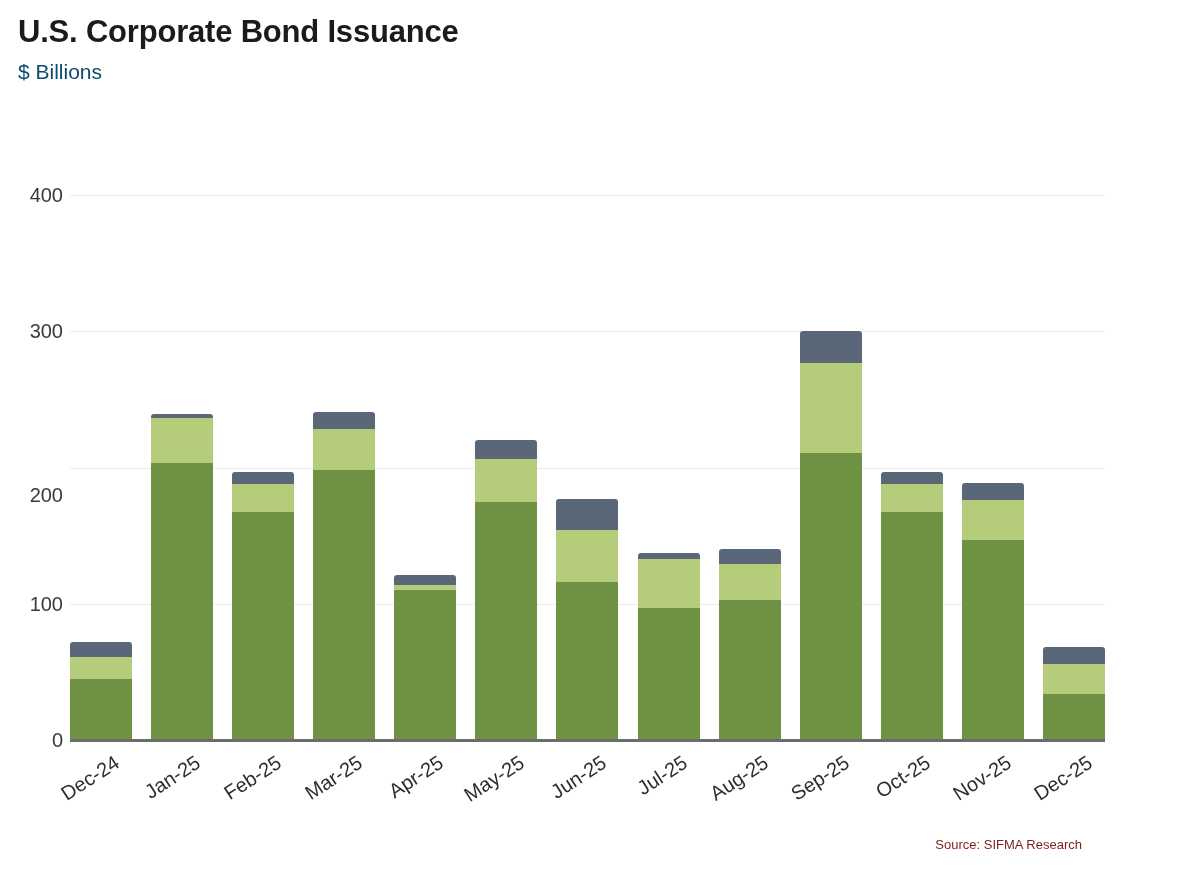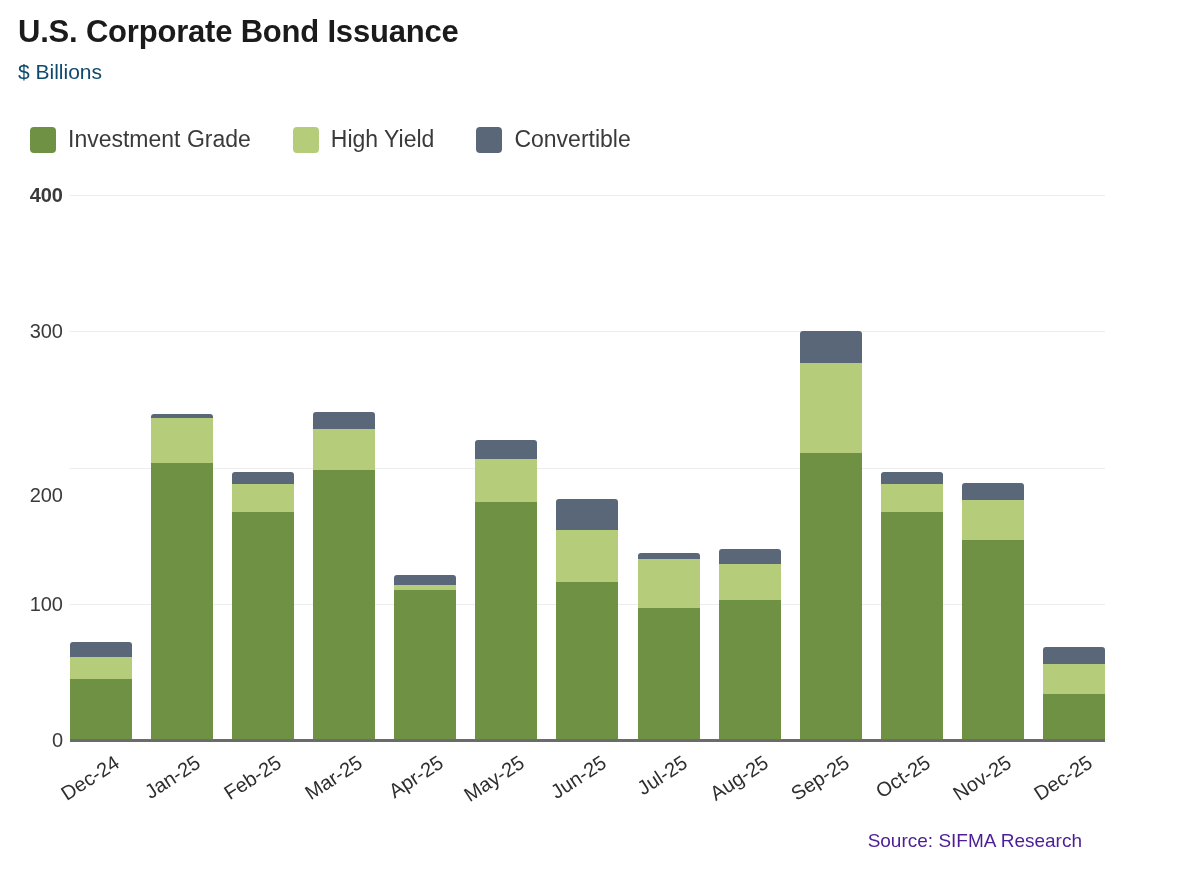--- a/index.html
+++ b/index.html
@@ -70,59 +70,45 @@
     position:absolute;
     font-size:20px;color:#2e2e2e;
     transform:rotate(-33deg);
     transform-origin:right top;
     white-space:nowrap;
     text-align:right;
   }
 
   .source{
     position:absolute;right:78px;bottom:18px;
-    font-size:19px;color:#4c1d95;white-space:nowrap;
+    font-size:13px;color:#7f1d1d;white-space:nowrap;
   }
 </style>
 </head>
 <body>
 
 <div class="page">
 
   <div class="title">U.S. Corporate Bond Issuance</div>
   <div class="subtitle">$ Billions</div>
 
-  <div class="legend">
-    <div class="legend-item">
-      <span class="swatch" style="background:#6f9143"></span>
-      <span class="legend-label">Investment Grade</span>
-    </div>
-    <div class="legend-item">
-      <span class="swatch" style="background:#b5cd7a"></span>
-      <span class="legend-label">High Yield</span>
-    </div>
-    <div class="legend-item">
-      <span class="swatch" style="background:#5a6779"></span>
-      <span class="legend-label">Convertible</span>
-    </div>
-  </div>
 
   <div class="plot">
     <div id="gridlines">
         <div class="grid-line" style="top: 408.75px;"></div>
         <div class="grid-line" style="top: 272.5px;"></div>
         <div class="grid-line" style="top: 136.25px;"></div>
         <div class="grid-line" style="top: 0px;"></div>
       </div>
     <div id="yticks">
         <div class="ytick" style="top: 545px;">0</div>
         <div class="ytick" style="top: 408.75px;">100</div>
         <div class="ytick" style="top: 272.5px; margin-top: 27px;">200</div>
         <div class="ytick" style="top: 136.25px;">300</div>
-        <div class="ytick" style="top: 0px; font-weight: bold;">400</div>
+        <div class="ytick" style="top: 0px;">400</div>
       </div>
     <div class="bars" id="bars">
         <div class="bar-group">
           <span class="seg seg-conv" style="height: 14.9875px; background: rgb(90, 103, 121);"></span>
           <span class="seg seg-hy" style="height: 21.8px; background: rgb(181, 205, 122);"></span>
           <span class="seg seg-ig" style="height: 61.3125px; background: rgb(111, 145, 67);"></span>
         </div>
         <div class="bar-group">
           <span class="seg seg-conv" style="height: 4.0875px; background: rgb(90, 103, 121);"></span>
           <span class="seg seg-hy" style="height: 44.9625px; background: rgb(181, 205, 122);"></span>

